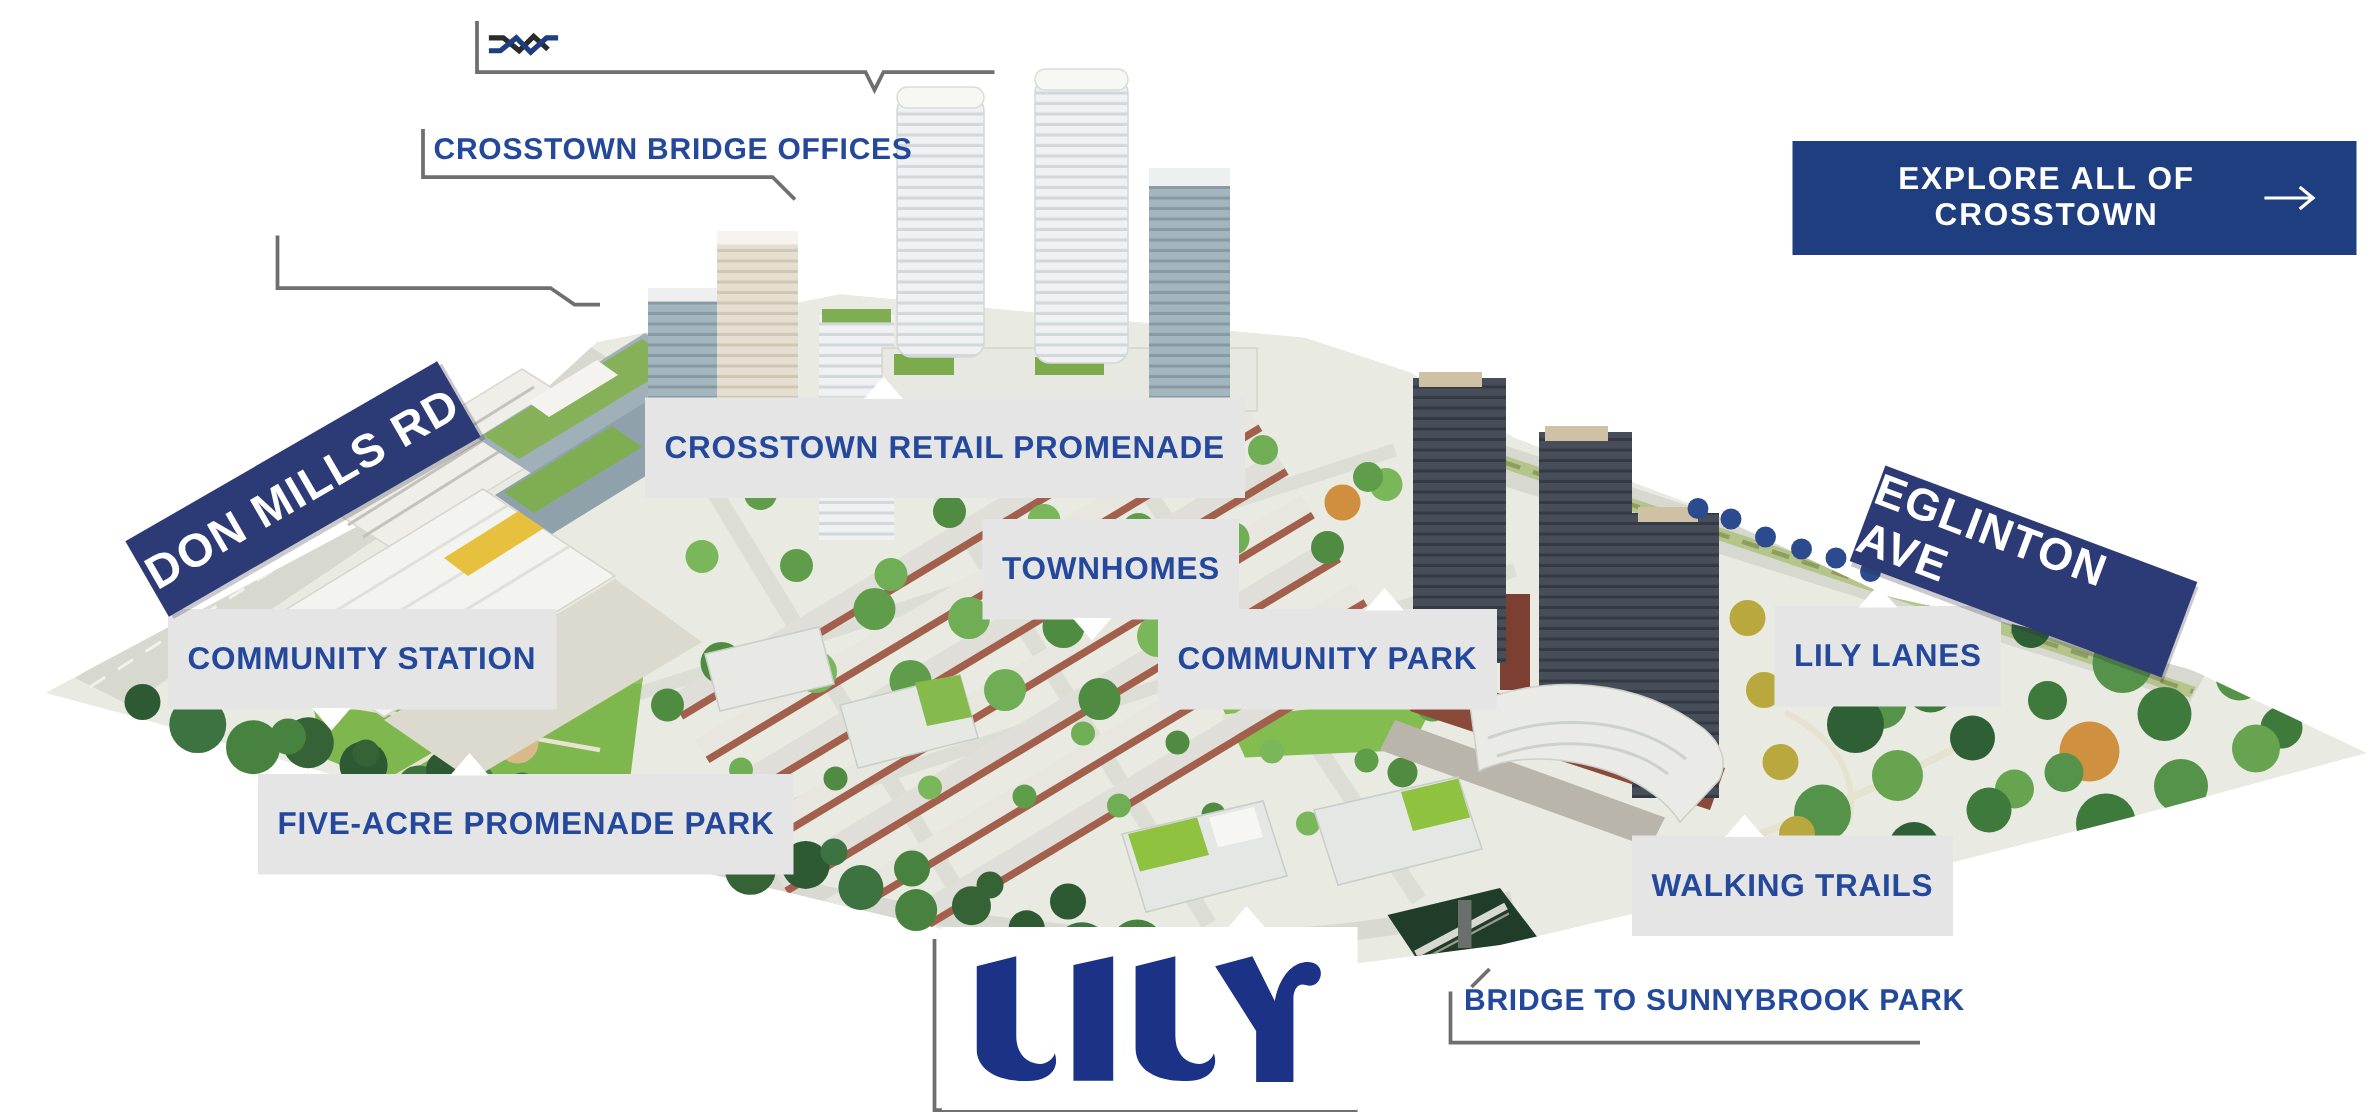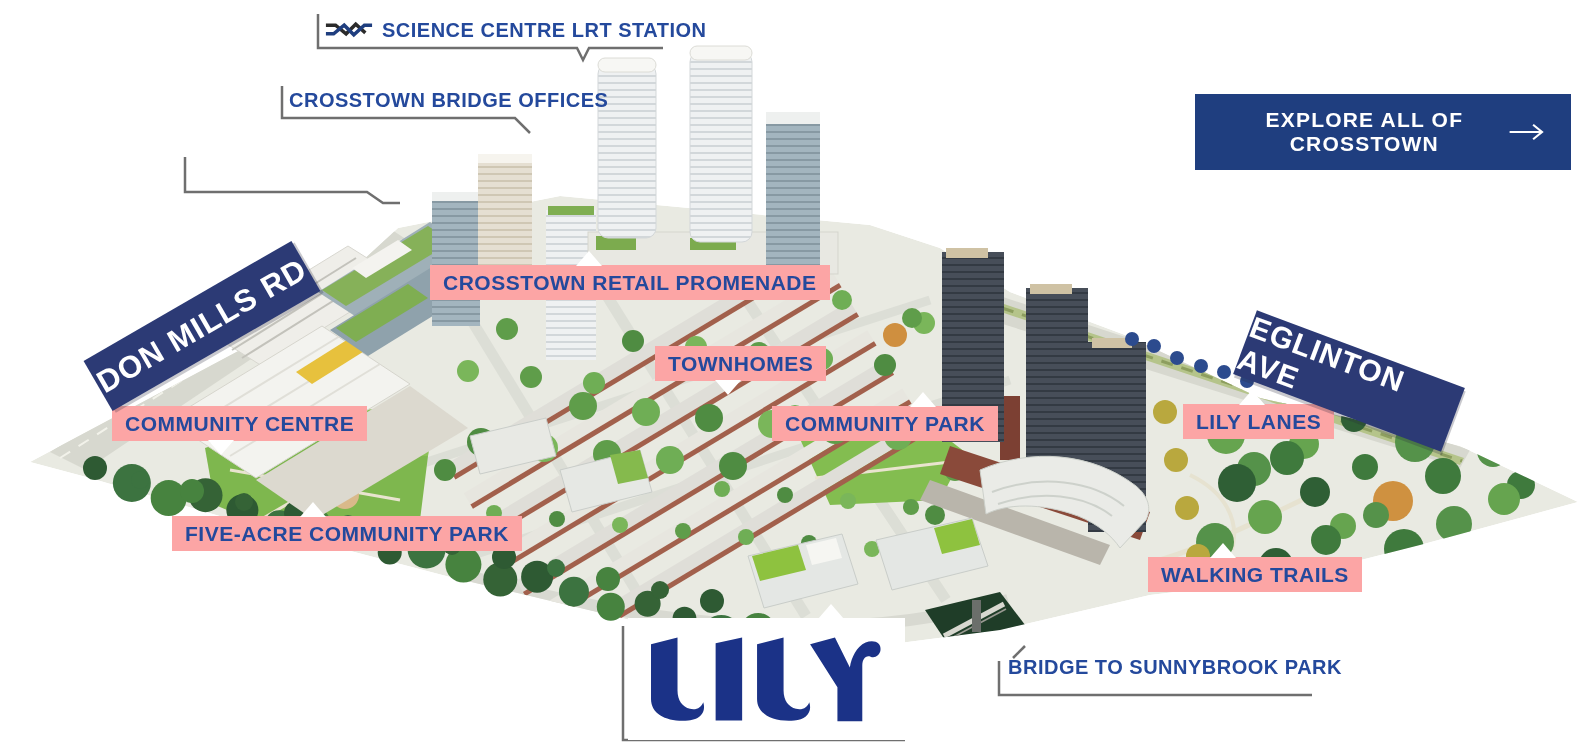--- a/index.html
+++ b/index.html
@@ -1,22 +1,22 @@
 <!DOCTYPE html>
 <html><head>
 <meta charset="utf-8">
 <style>
   html,body{margin:0;padding:0;background:#fff;}
   #stage{position:relative;width:1585px;height:742px;overflow:hidden;background:#fff;
          font-family:"Liberation Sans",sans-serif;}
   #scene{position:absolute;left:0;top:0;z-index:0;}
 
   
-  .map-box{position:absolute;z-index:2;background:#fca5a5;color:#24499c;font-weight:bold;
-           font-size:21px;letter-spacing:.5px;line-height:1;padding:7px 13px;white-space:nowrap;}
+  .map-box{position:absolute;z-index:2;background:#e5e5e5;color:#24499c;font-weight:bold;
+           font-size:21px;letter-spacing:.5px;line-height:1;padding:23px 13px;white-space:nowrap;}
   .ptr{position:absolute;width:0;height:0;border-left:13px solid transparent;border-right:13px solid transparent;}
   .ptr-up{top:-14px;border-bottom:15px solid #fff;}
   .ptr-down{bottom:-14px;border-top:15px solid #fff;}
 
   .bracket-label{position:absolute;z-index:2;color:#24499c;font-weight:bold;font-size:20px;
                  letter-spacing:.5px;white-space:nowrap;}
   .bracket-label svg{position:absolute;left:0;top:0;overflow:visible;}
   .bracket-label .txt{position:relative;display:inline-block;}
 
   
@@ -313,75 +313,74 @@
   </svg>
 
   <div class="bracket-label" style="left:308px;top:6px;width:370px;height:60px">
     <svg width="370" height="60">
       <path d="M10,8 V42 H269 L275,54 L281,42 H355" fill="none" stroke="#6f6f6f" stroke-width="2.5"></path>
     </svg>
     <svg style="position:absolute;left:16px;top:11px" width="50" height="26" viewBox="0 0 52 26">
       <path d="M2,8 H12 L23,17 L33,7 L43,16" fill="none" stroke="#2b2b2b" stroke-width="3.6"></path>
       <path d="M2,17 H10 L21,8 L31,18 L42,8 H50" fill="none" stroke="#1f3e7f" stroke-width="3.6"></path>
     </svg>
-    <span class="txt" style="position:absolute;left:74px;top:13px">SCIENCE CENTRE LRT STATION</span>
   </div>
 
   <div class="bracket-label" style="left:273px;top:80px;width:300px;height:60px">
     <svg width="300" height="60">
       <path d="M9,6 V38 H242 L257,53" fill="none" stroke="#6f6f6f" stroke-width="2.5"></path>
     </svg>
     <span class="txt" style="position:absolute;left:16px;top:9px">CROSSTOWN BRIDGE OFFICES</span>
   </div>
 
   <div class="bracket-label" style="left:176px;top:150px;width:260px;height:60px">
     <svg width="260" height="60">
       <path d="M9,7 V42 H191 L207,53 H224" fill="none" stroke="#6f6f6f" stroke-width="2.5"></path>
     </svg>
   </div>
 
-  <div class="bracket-label" style="left:988px;top:644px;width:340px;height:58px">
+  <div class="bracket-label" style="left:956px;top:644px;width:340px;height:58px">
     <svg width="340" height="58">
       <path d="M11,17 V51 H324" fill="none" stroke="#6f6f6f" stroke-width="2.5"></path>
       <path d="M25,14 L37,2" fill="none" stroke="#6f6f6f" stroke-width="2.5"></path>
     </svg>
     <span class="txt" style="position:absolute;left:20px;top:12px">BRIDGE TO SUNNYBROOK PARK</span>
   </div>
 
   <div class="map-box" style="left:112px;top:406px">
-    <span>COMMUNITY CENTRE</span>
+    <span>COMMUNITY STATION</span>
     <span class="ptr ptr-down" style="left:96px"></span>
   </div>
 
   <div class="map-box" style="left:430px;top:265px">
     <span>CROSSTOWN RETAIL PROMENADE</span>
     <span class="ptr ptr-up" style="left:146px"></span>
   </div>
 
   <div class="map-box" style="left:772px;top:406px">
     <span>COMMUNITY PARK</span>
     <span class="ptr ptr-up" style="left:138px"></span>
   </div>
 
   <div class="map-box" style="left:655px;top:346px">
     <span>TOWNHOMES</span>
     <span class="ptr ptr-down" style="left:60px"></span>
   </div>
 
   <div class="map-box" style="left:172px;top:516px">
-    <span>FIVE-ACRE COMMUNITY PARK</span>
+    <span>FIVE-ACRE PROMENADE PARK</span>
     <span class="ptr ptr-up" style="left:128px"></span>
   </div>
 
   <div class="map-box" style="left:1183px;top:404px">
     <span>LILY LANES</span>
     <span class="ptr ptr-up" style="left:56px"></span>
   </div>
 
-  <div class="map-box" style="left:1148px;top:557px">
+  <div class="map-box" style="left:1088px;top:557px">
     <span>WALKING TRAILS</span>
     <span class="ptr ptr-up" style="left:62px"></span>
   </div>
 
   <div class="banner" id="banner-donmills">
     <span>DON MILLS RD</span>
   </div>
   <div class="banner" id="banner-eglinton">
     <span>EGLINTON AVE</span>
   </div>

